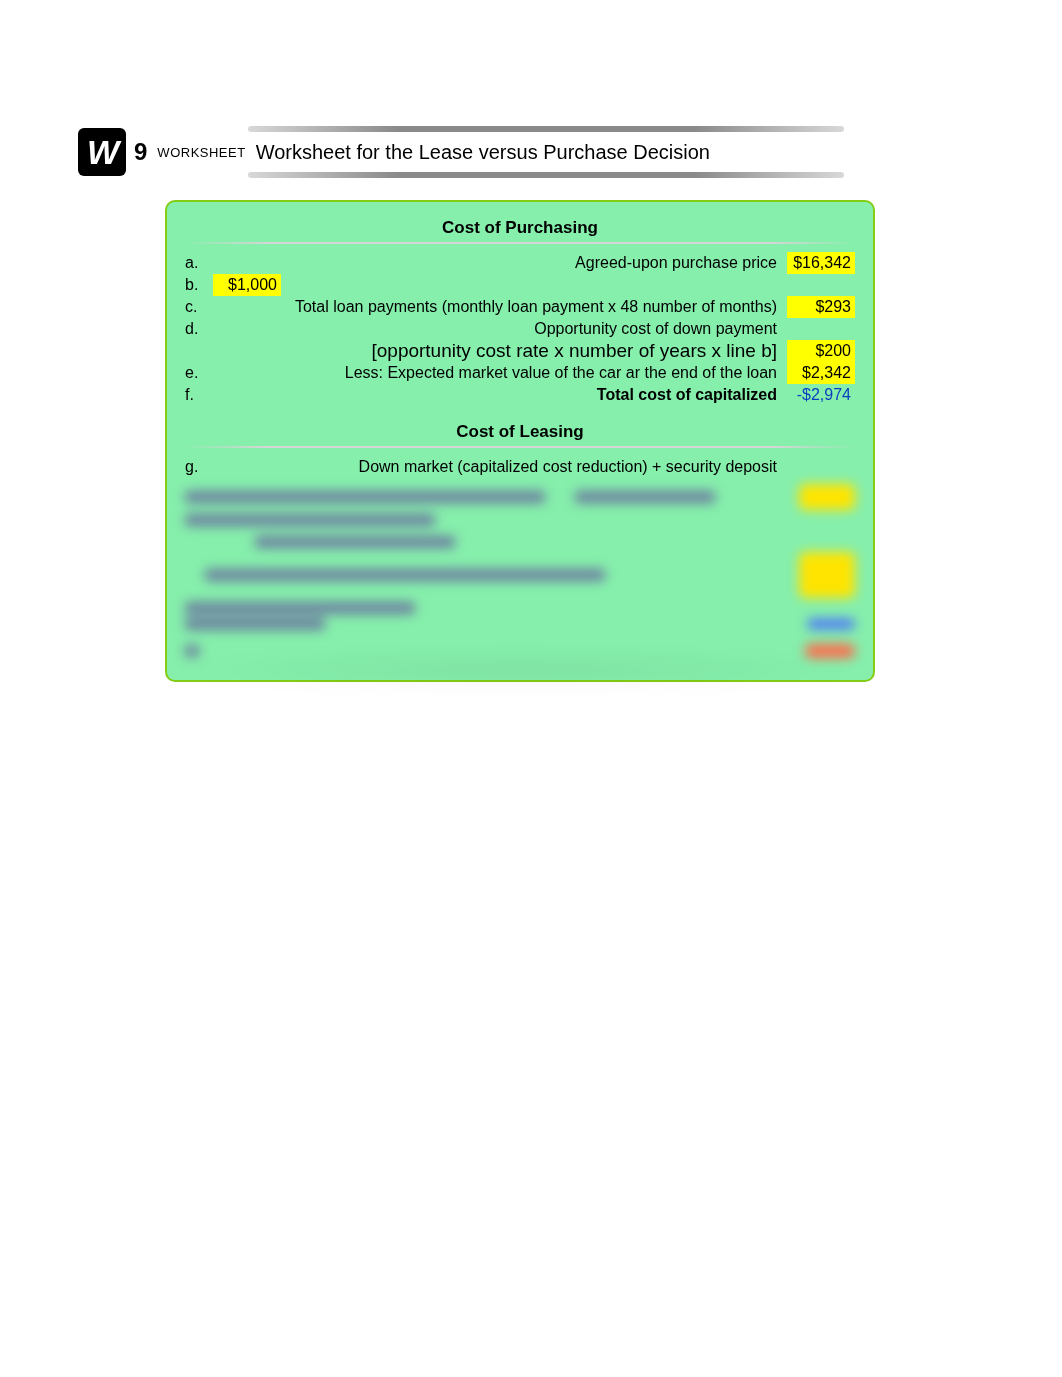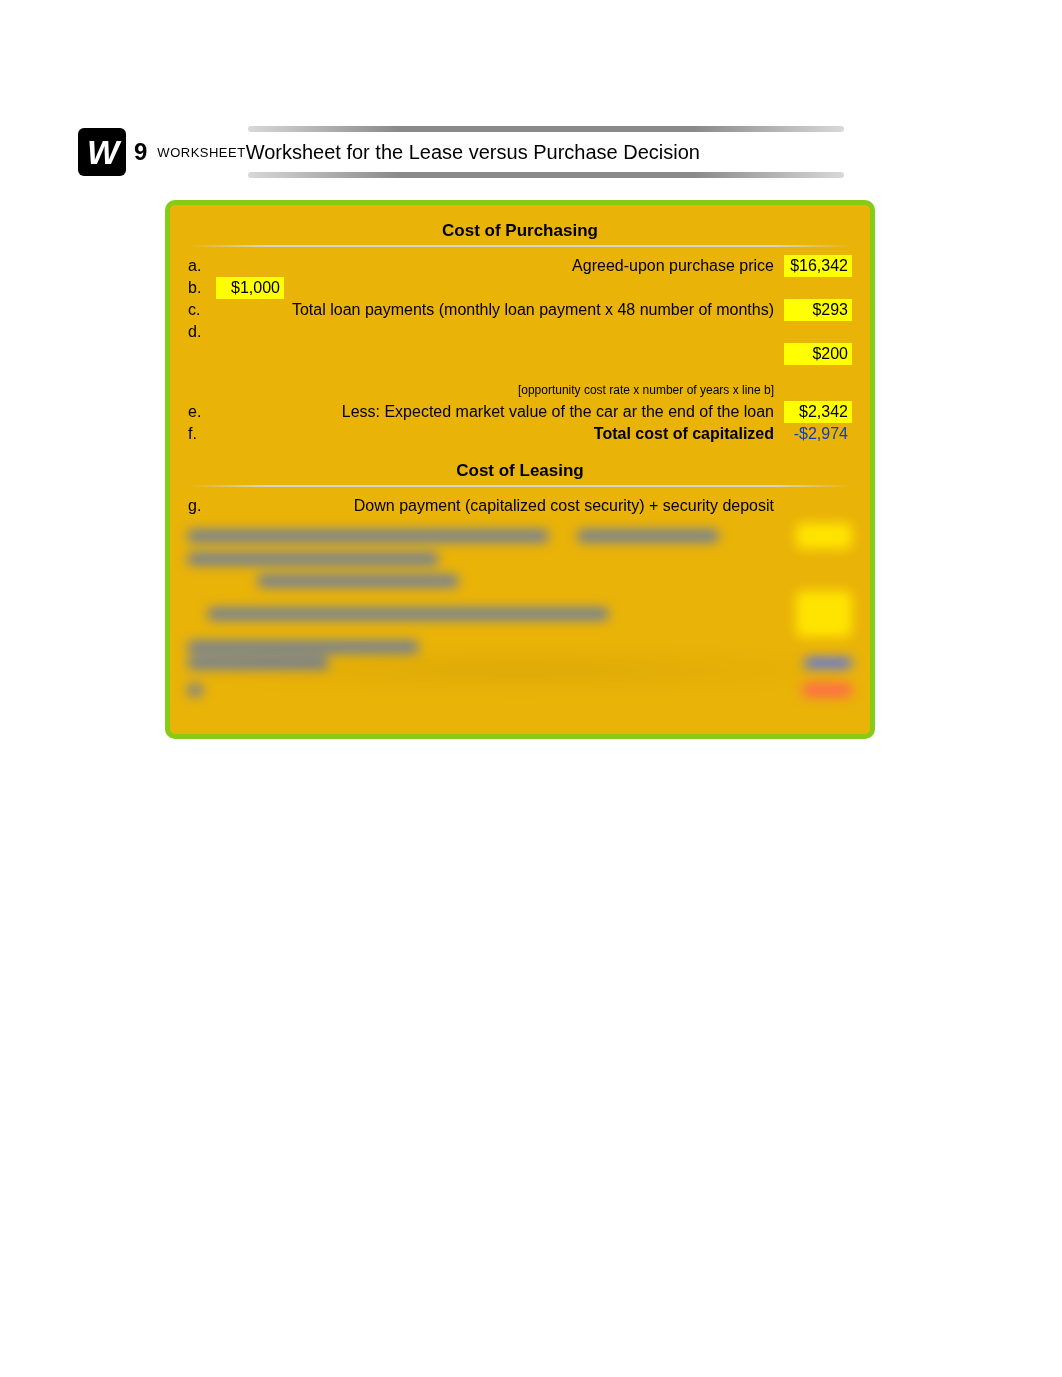--- a/index.html
+++ b/index.html
@@ -33,21 +33,21 @@
       letter-spacing: -2px;
     }
     .header-number {
       font-size: 24px;
       font-weight: bold;
       margin-left: 8px;
       margin-right: 10px;
     }
     .header-small {
       font-size: 13px;
-      margin-right: 0;
+      margin-right: 10px;
       letter-spacing: 0.5px;
     }
     .header-title {
       font-size: 20px;
       font-weight: normal;
     }
     .gradient-bar {
       position: absolute;
       height: 6px;
       left: 248px;
@@ -56,24 +56,24 @@
       border-radius: 3px;
     }
     .gbar-top { top: 126px; }
     .gbar-bottom { top: 172px; }
 
     .card {
       position: absolute;
       left: 165px;
       top: 200px;
       width: 710px;
-      border: 5px solid #84cc16;
+      border: 2px solid #84cc16;
       border-radius: 10px;
-      padding: 10px 18px 33px 18px;
-      background: #eab308;
+      padding: 10px 18px 18px 18px;
+      background: #86efac;
     }
     .section-title {
       text-align: center;
       font-weight: bold;
       font-size: 17px;
       padding: 6px 0 4px 0;
     }
     .section-rule {
       height: 2px;
       background: linear-gradient(to right, rgba(0,0,0,0) 0%, #d5d5d5 12%, #d5d5d5 88%, rgba(0,0,0,0) 100%);
@@ -96,23 +96,22 @@
       text-align: right;
     }
     .val {
       width: 68px;
       text-align: right;
       flex-shrink: 0;
       padding: 0 4px;
     }
     .hl { background: #ffff00; }
     .formula-note {
-      font-size: 12px;
+      font-size: 19px;
       padding-left: 90px;
-      margin-top: 36px;
     }
     .bold { font-weight: bold; }
     .blue { color: #0b3fbf; }
 
     .blur-wrap {
       filter: blur(6px);
       margin-top: 6px;
     }
     .blur-row {
       display: flex;
@@ -172,20 +171,21 @@
     <div class="marker">b.</div>
     <div class="val hl">$1,000</div>
   </div>
   <div class="row">
     <div class="marker">c.</div>
     <div class="desc">Total loan payments (monthly loan payment  x 48 number of months)</div>
     <div class="val hl">$293</div>
   </div>
   <div class="row">
     <div class="marker">d.</div>
+    <div class="desc">Opportunity cost of down payment</div>
     <div class="val"></div>
   </div>
   <div class="row">
     <div class="marker"></div>
     <div class="desc formula-note">[opportunity cost rate x number of years x line b]</div>
     <div class="val hl">$200</div>
   </div>
   <div class="row">
     <div class="marker">e.</div>
     <div class="desc">Less: Expected market value of the car ar the end of the loan</div>
@@ -200,21 +200,21 @@
   <div style="height:10px"></div>
 
   <div class="section-title">Cost of Leasing</div>
   <div class="section-rule"></div>
 
   <div class="row">
     <div class="marker"></div>
   </div>
   <div class="row">
     <div class="marker">g.</div>
-    <div class="desc">Down payment (capitalized cost security) + security deposit</div>
+    <div class="desc">Down market (capitalized cost reduction) + security deposit</div>
     <div class="val"></div>
   </div>
 
   <div class="blur-wrap">
     <div class="blur-row">
       <div class="blur-text" style="width:360px"></div>
       <div style="width:30px"></div>
       <div class="blur-text" style="width:140px"></div>
       <div class="blur-chip y"></div>
     </div>

